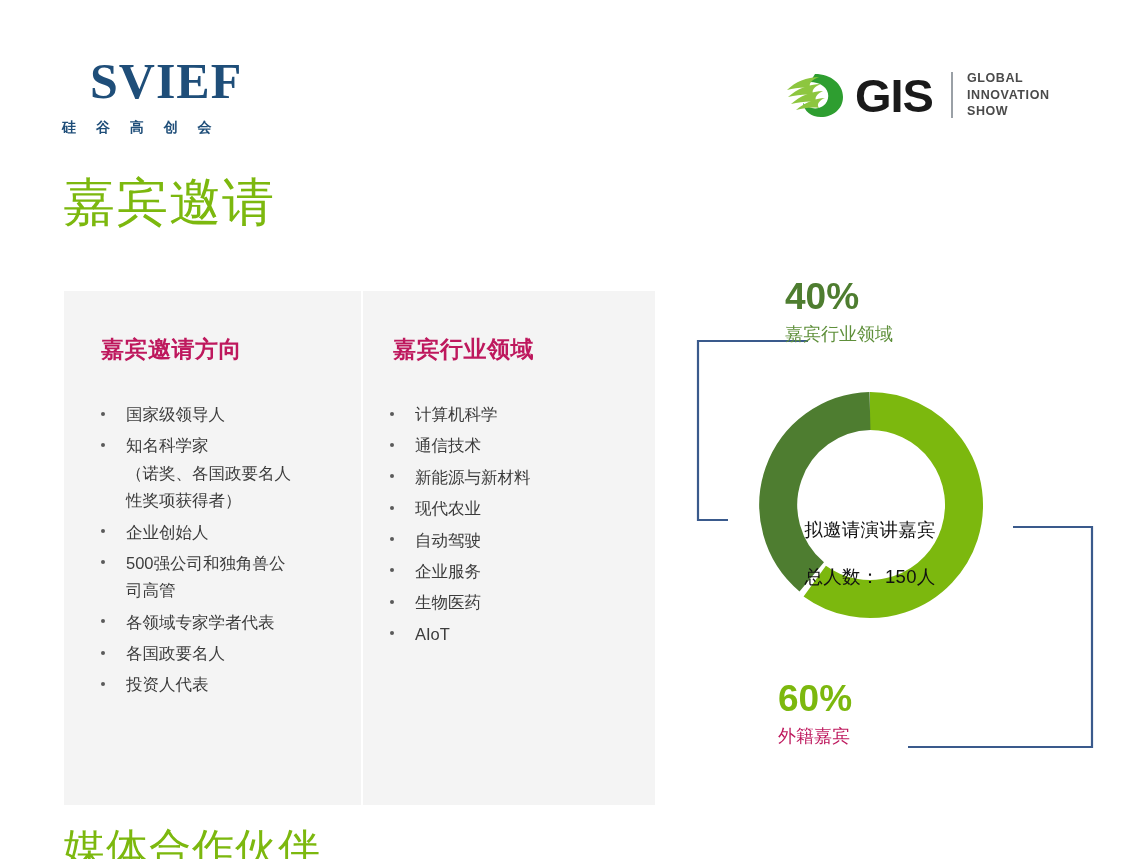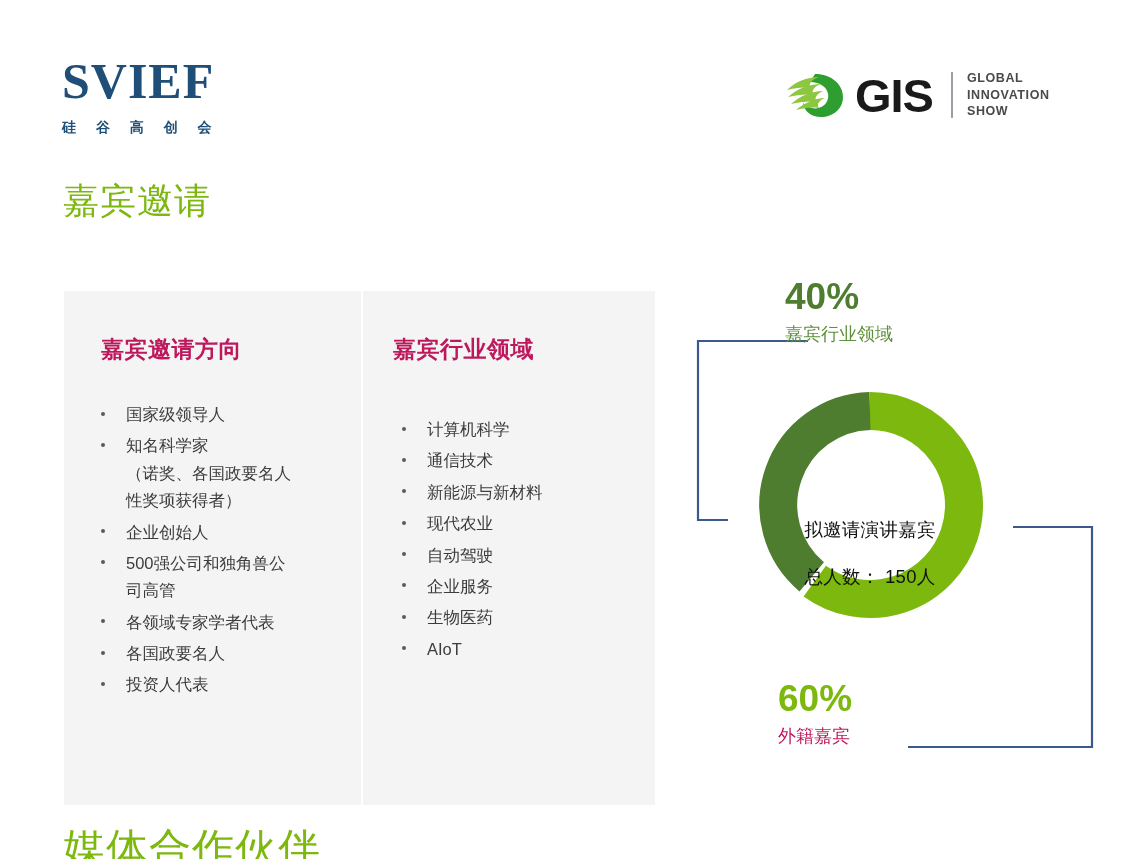--- a/index.html
+++ b/index.html
@@ -29,20 +29,21 @@
     width: 240px;
     height: 74px;
   }
   .svief-word {
     font-family: "Liberation Serif", "DejaVu Serif", serif;
     font-weight: bold;
     font-size: 50px;
     letter-spacing: 1px;
     color: #1f4e79;
     line-height: 1;
+    margin-left: 28px;
   }
   .svief-sub {
     margin-top: 14px;
     font-size: 14px;
     font-weight: bold;
     letter-spacing: 8px;
     color: #1f4e79;
     line-height: 1;
   }
 
@@ -81,22 +82,22 @@
     font-weight: bold;
     line-height: 1.32;
     letter-spacing: 0.6px;
     color: #4a4a4a;
   }
 
   
   .section-title {
     position: absolute;
     left: 63px;
-    top: 183px;
-    font-size: 36px;
+    top: 176px;
+    font-size: 52px;
     color: #7cb80e;
     letter-spacing: 1px;
     line-height: 1;
   }
 
   
   .panels {
     position: absolute;
     left: 64px;
     top: 291px;
@@ -126,21 +127,21 @@
   .panel.right .panel-heading { left: 30px; }
 
   .bullet-list {
     position: absolute;
     top: 109px;
     list-style: none;
     margin: 0;
     padding: 0;
   }
   .panel.left  .bullet-list { left: 34px; width: 245px; }
-  .panel.right .bullet-list { left: 36px; width: 250px; margin-top: 15px; }
+  .panel.right .bullet-list { left: 24px; width: 250px; }
 
   .bullet-list li {
     position: relative;
     padding-left: 28px;
     font-size: 16.5px;
     line-height: 1.72;
     color: #3c3c3c;
     margin-bottom: 3px;
   }
   .bullet-list li.cont {

